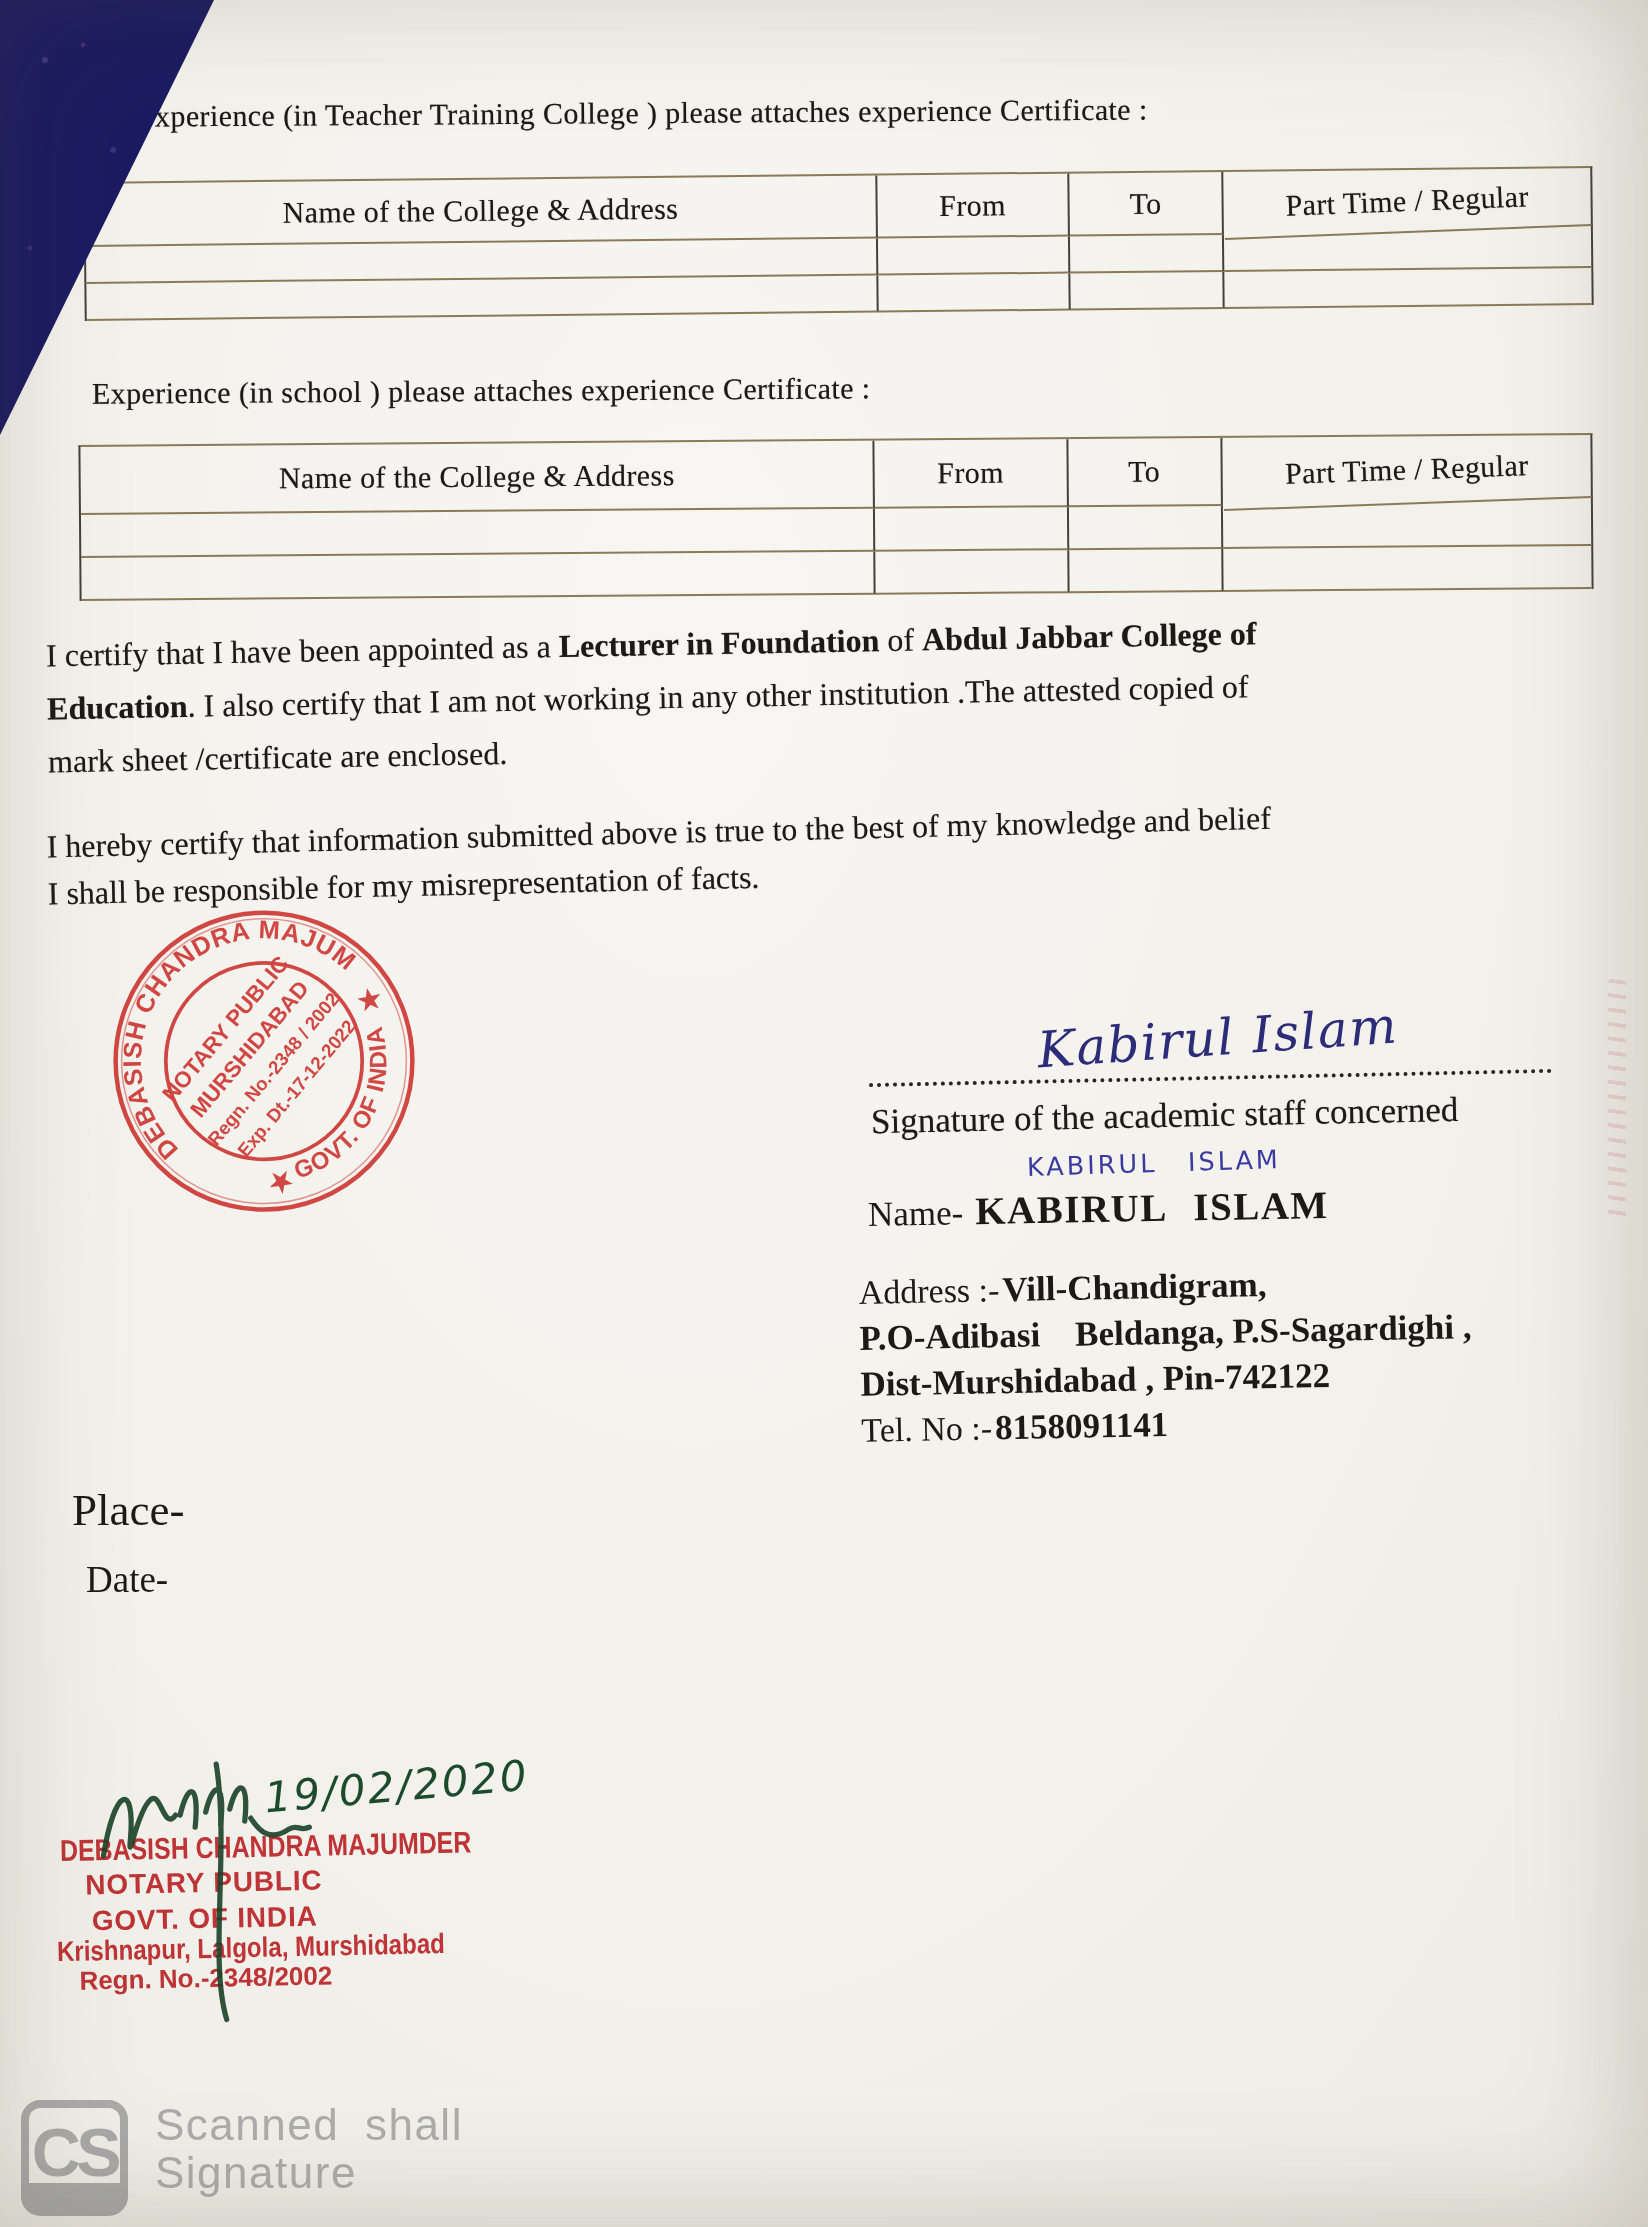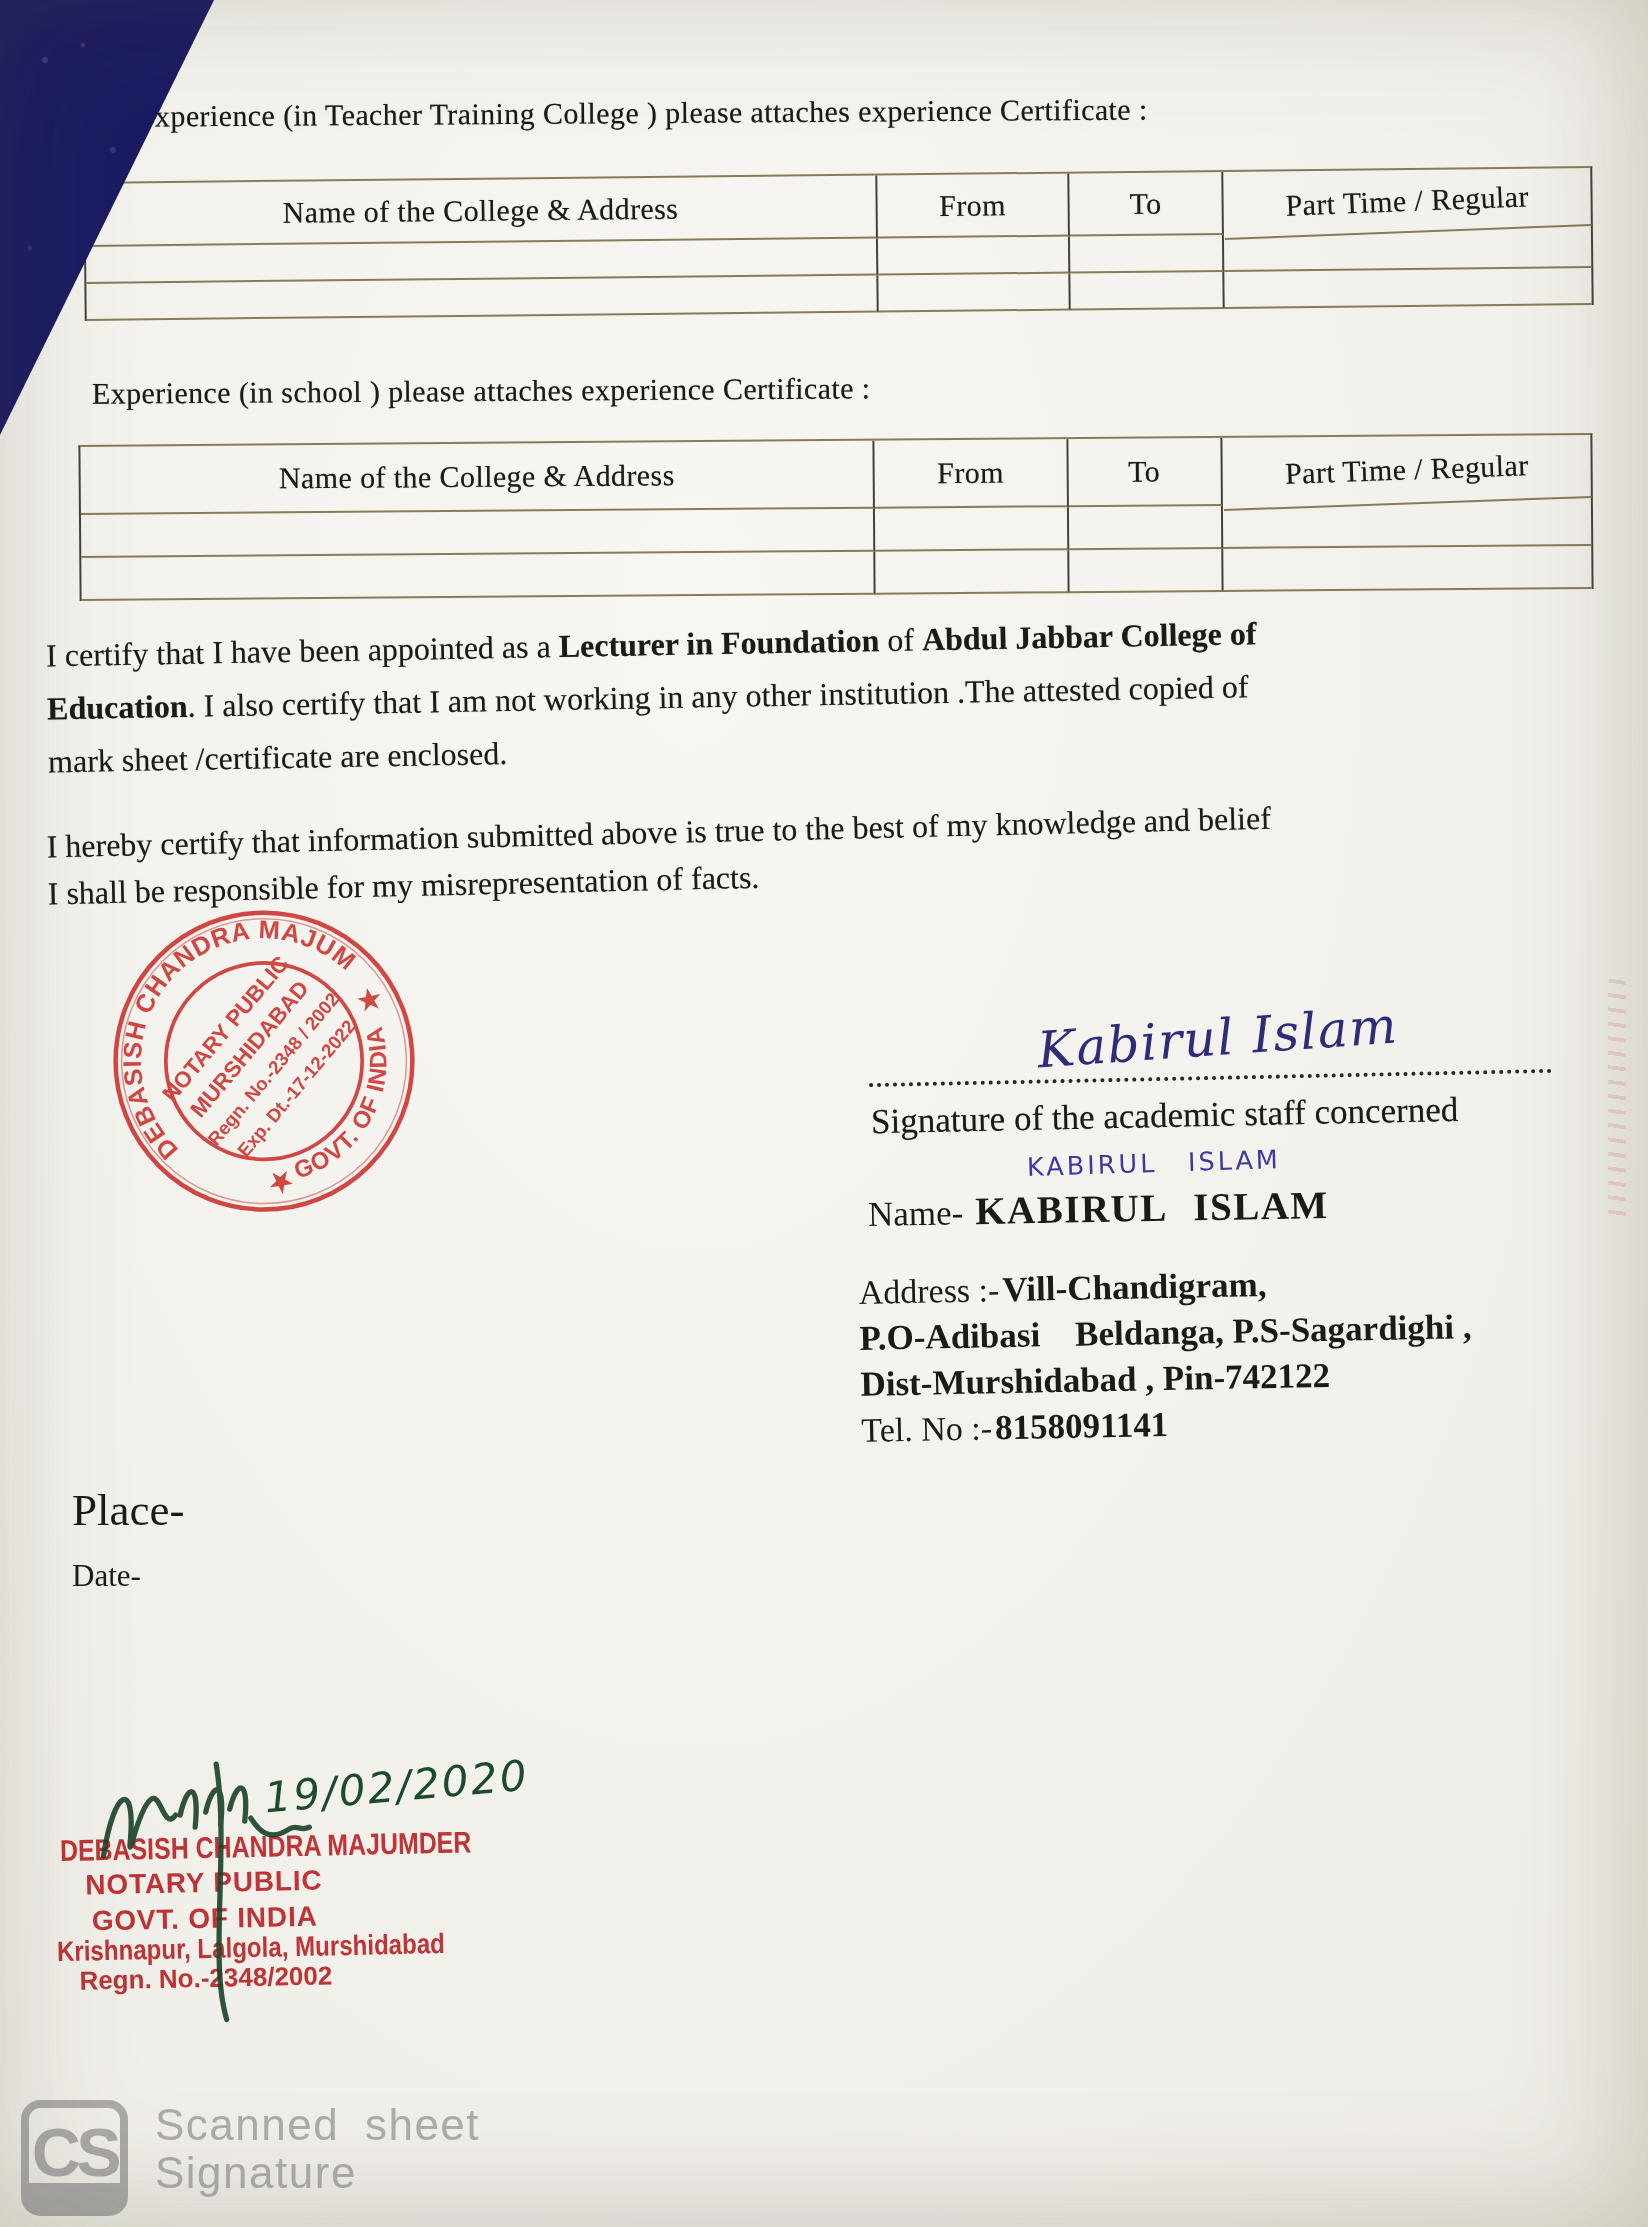--- a/index.html
+++ b/index.html
@@ -78,21 +78,21 @@
   #name-line .lbl{font-size:35px;}
   #name-line .val{font-size:39px;font-weight:bold;letter-spacing:1.5px;word-spacing:16.5px;margin-left:12px;}
 
   #address-block{position:absolute;left:860px;top:1264px;transform:rotate(-1.1deg);white-space:nowrap;}
   #address-block .aline{height:46px;line-height:46px;}
   #address-block .lbl{font-size:34px;}
   #address-block .val{font-size:35px;font-weight:bold;}
   #address-block .gap{margin-left:35px;}
 
   #place-label{position:absolute;left:72px;top:1484px;font-size:45px;}
-  #date-label{position:absolute;left:72px;top:1558px;font-size:31px;}
+  #date-label{position:absolute;left:86px;top:1558px;font-size:37px;}
 
   
   #notary-squiggle{position:absolute;left:90px;top:1743px;width:323px;height:293px;z-index:22;}
   #notary-hand-date{position:absolute;left:264px;top:1762px;font-family:"DejaVu Sans",sans-serif;
     font-style:italic;font-size:42px;color:#1c4a2c;transform:rotate(-5deg);letter-spacing:2.3px;
     white-space:nowrap;z-index:21;}
   #notary-stamp{position:absolute;left:31.5px;top:1830px;width:345px;text-align:center;
     transform:rotate(-1.2deg);color:#c5272b;font-family:"Liberation Sans",sans-serif;
     font-weight:bold;z-index:18;mix-blend-mode:multiply;opacity:.93;}
   #notary-stamp div{white-space:nowrap;}
@@ -241,20 +241,20 @@
     <div class="ns5">Regn. No.-2348/2002</div>
   </div>
 
   <div id="edge-artifact"></div>
 
   <div id="cs-logo">
     <div class="cs-text">CS</div>
     <div class="cs-band"></div>
   </div>
   <div id="cs-text-lines">
-    <div>Scanned sheet</div>
+    <div>Scanned shall</div>
     <div>Signature</div>
   </div>
 
   <div id="corner-triangle"></div>
   <div id="vignette"></div>
 </div>
 
 
 </body></html>

